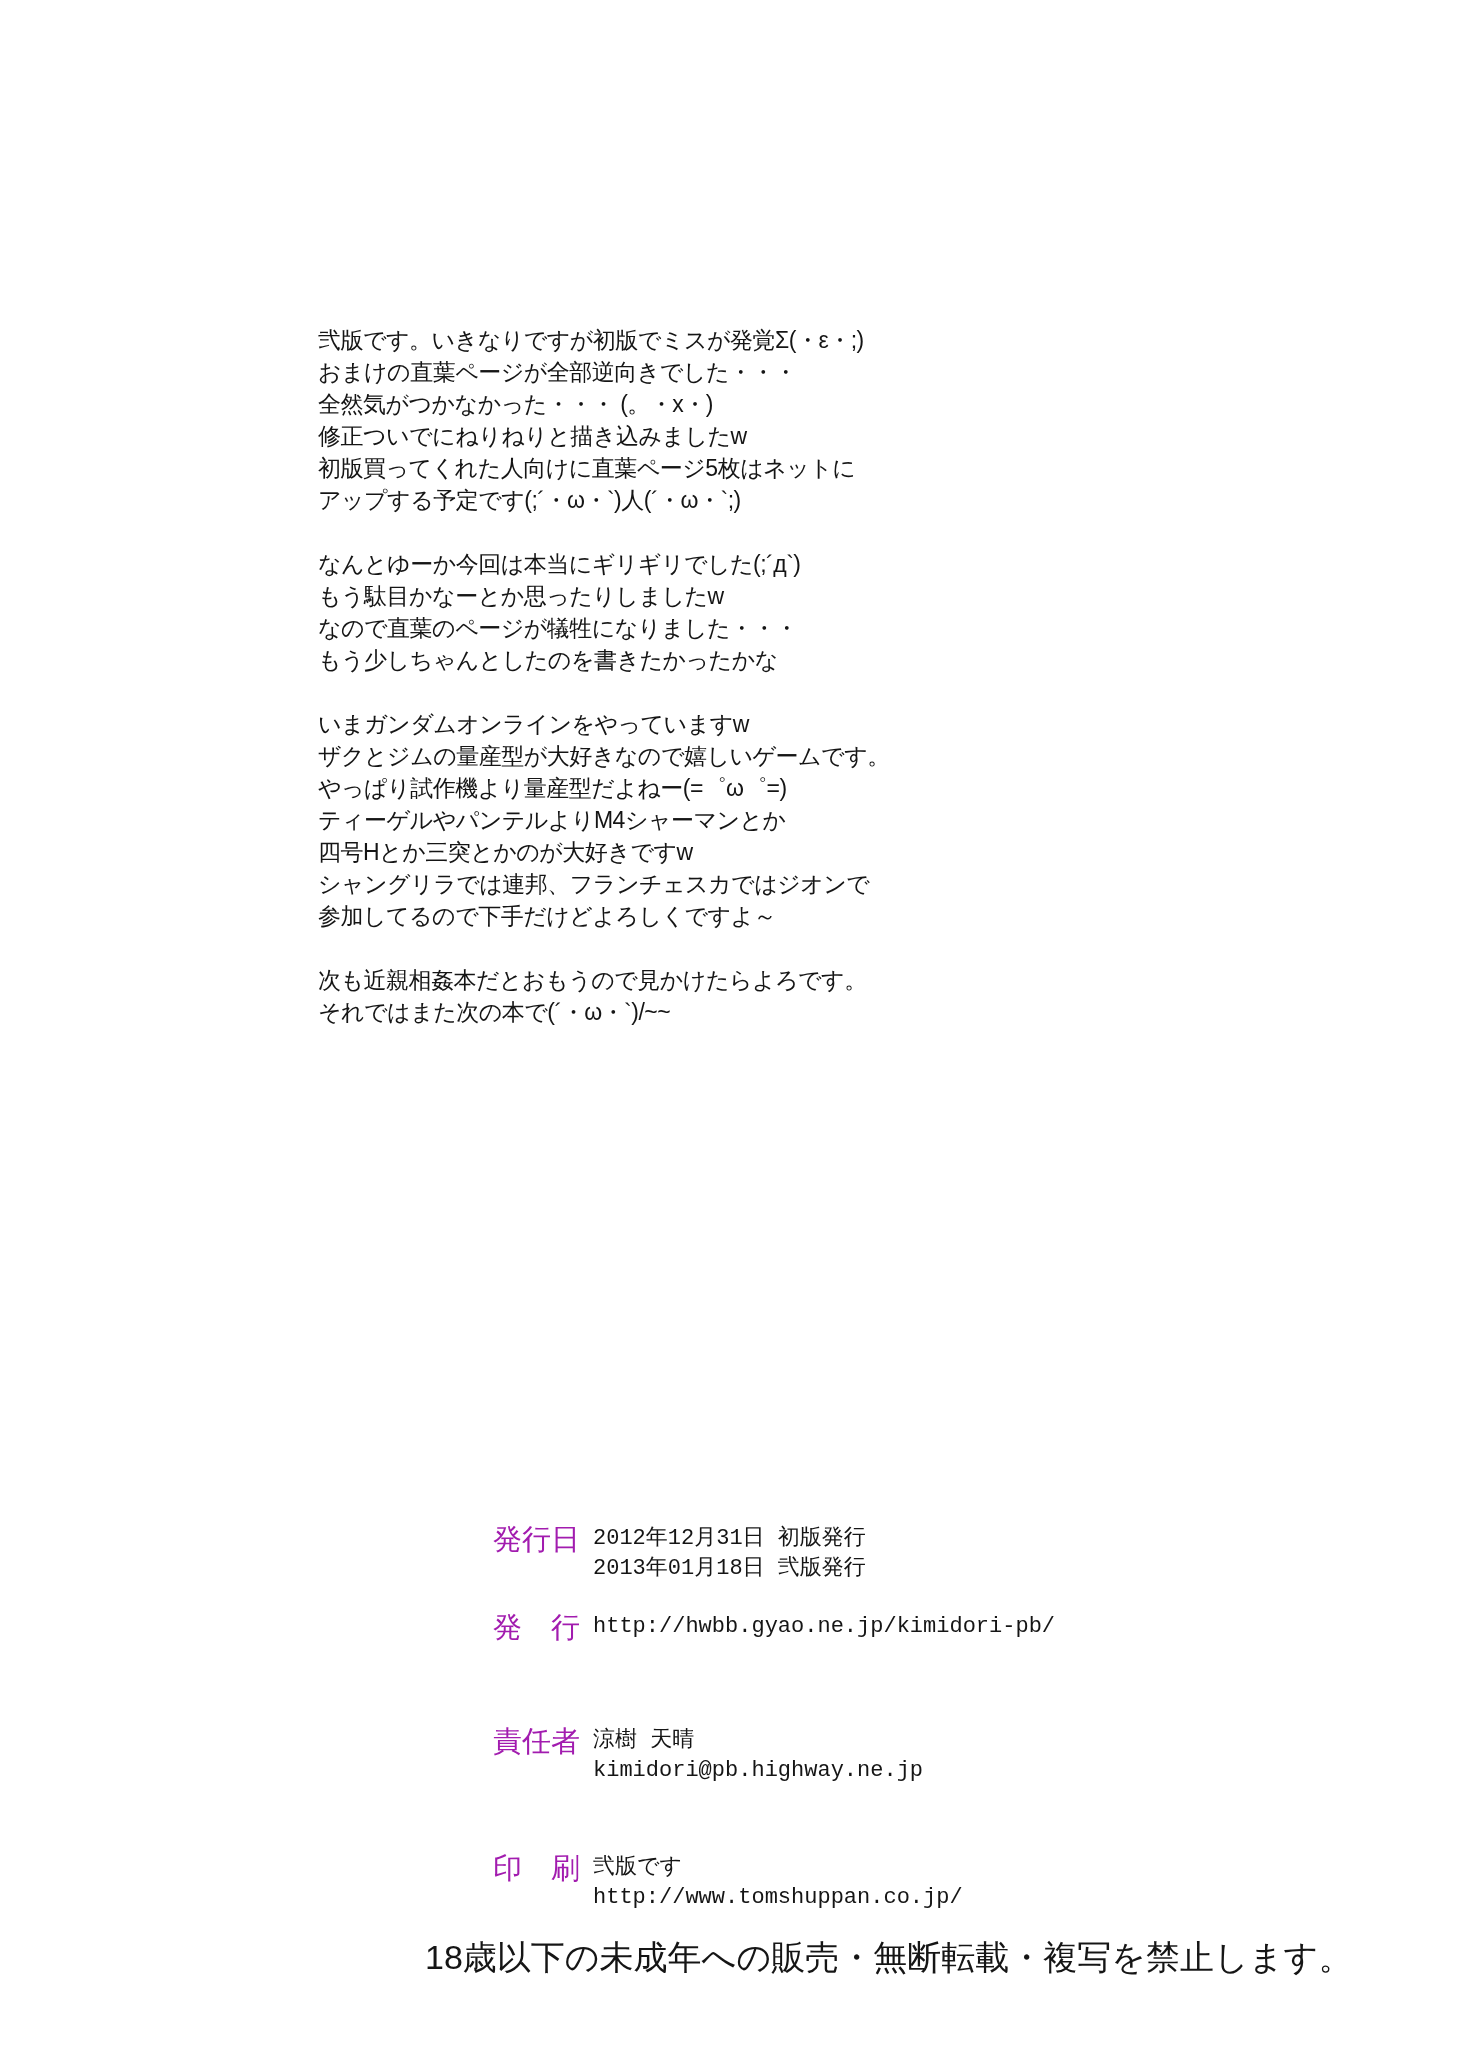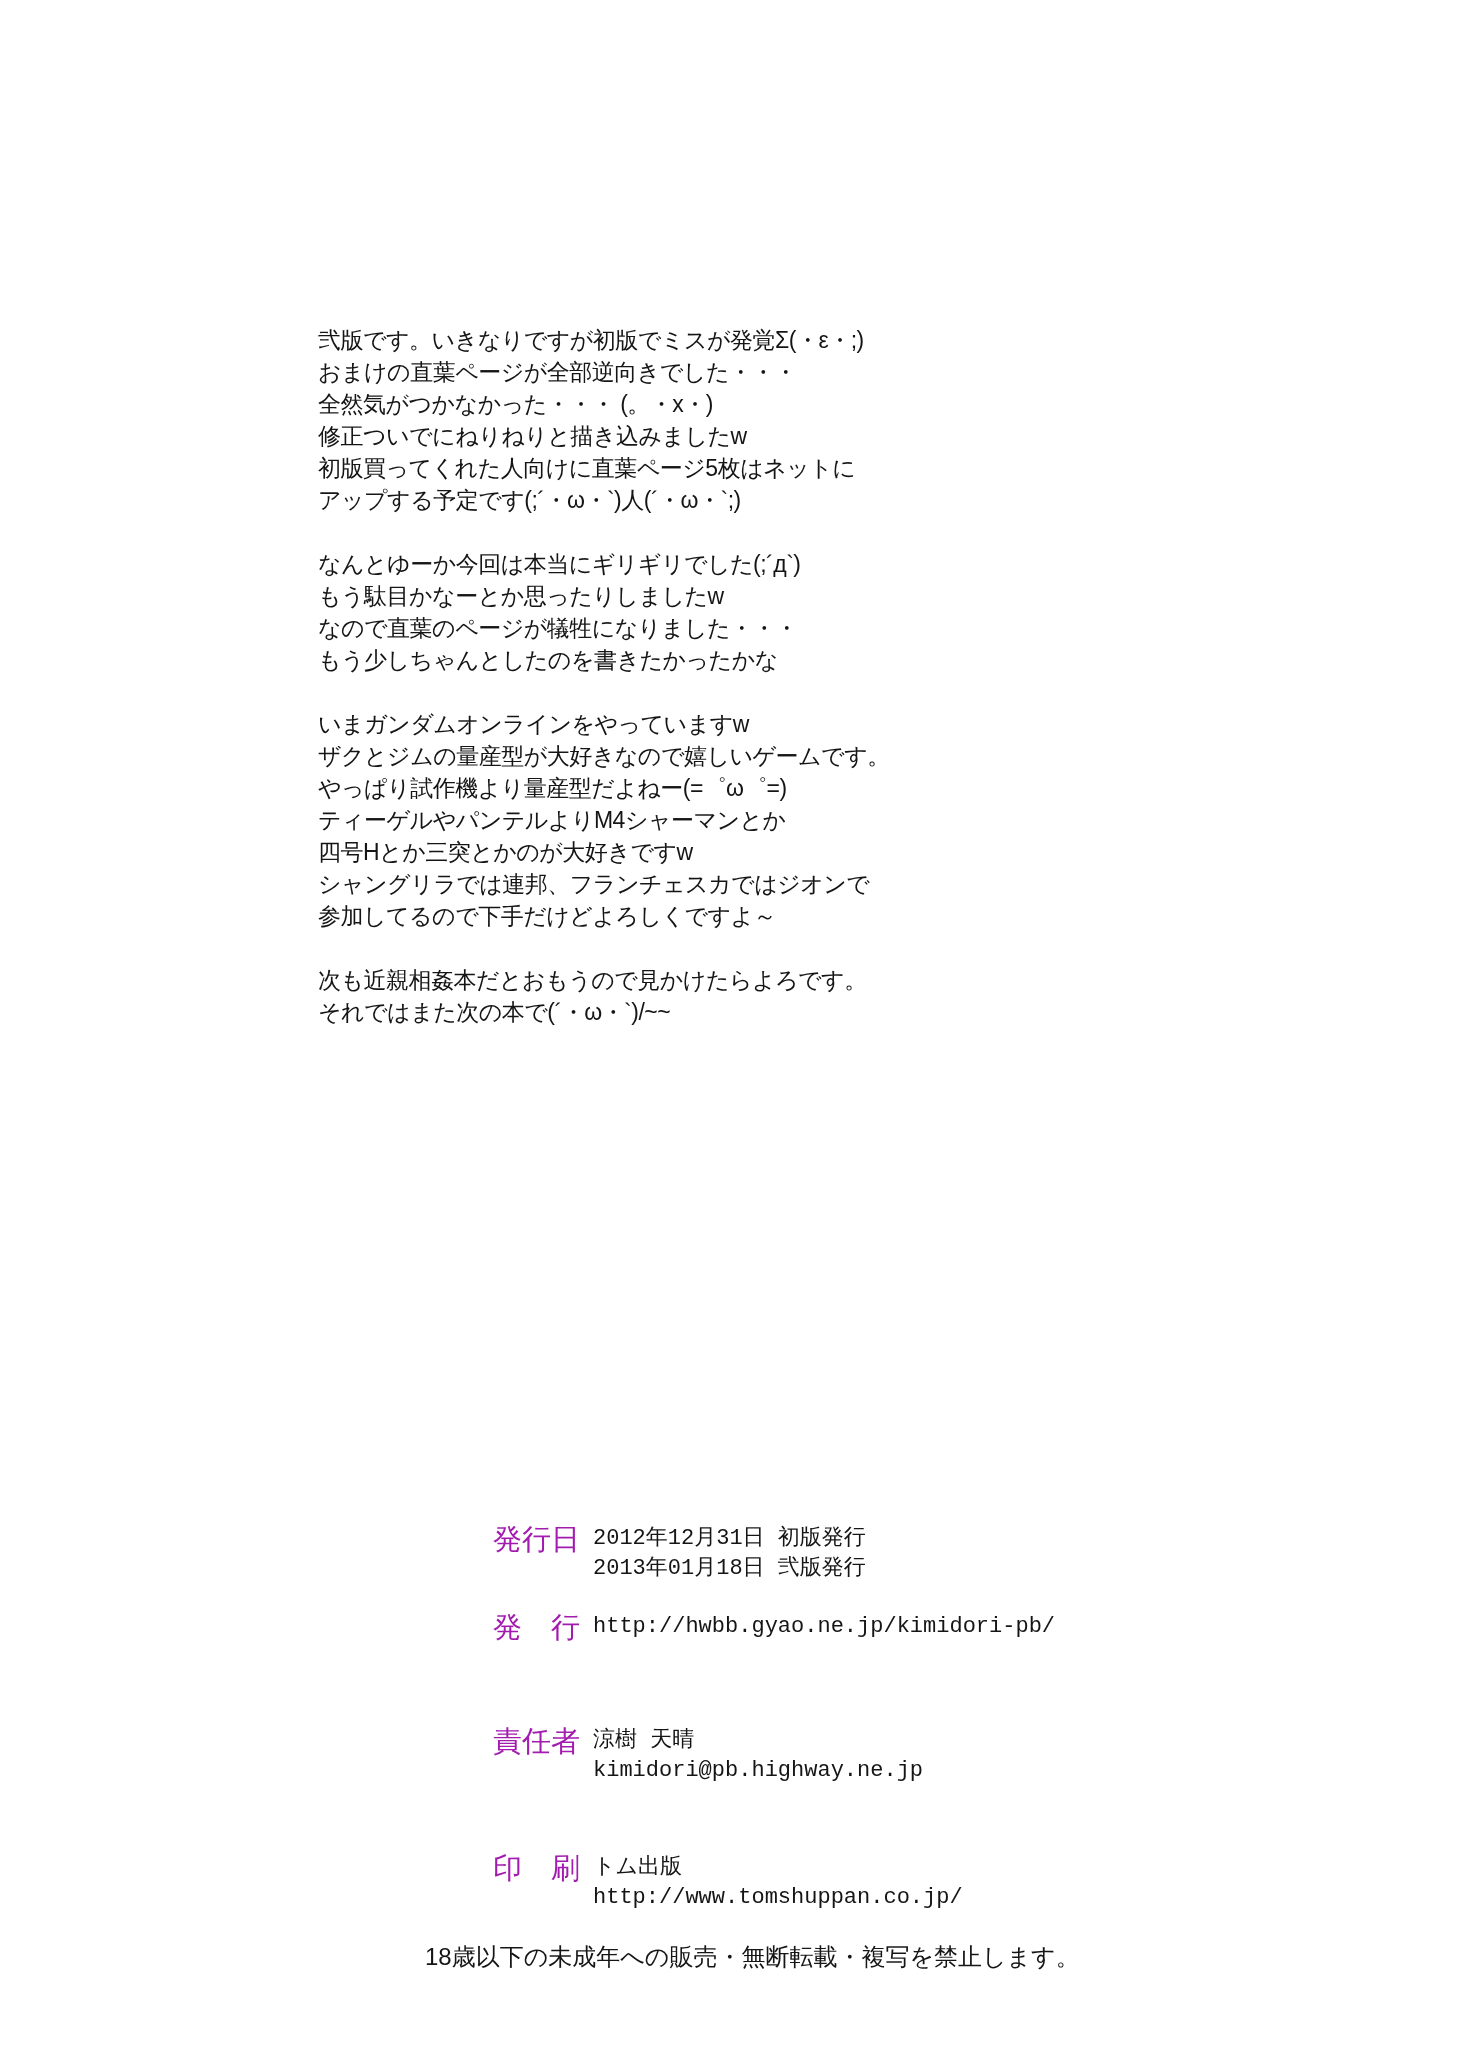--- a/index.html
+++ b/index.html
@@ -62,21 +62,21 @@
     font-size: 22px;
     line-height: 30px;
     color: #151515;
     font-family: Liberation Mono, monospace;
     white-space: pre;
   }
   .notice {
     position: absolute;
     left: 425px;
     top: 1941px;
-    font-size: 24px;
+    font-size: 34px;
     line-height: 32px;
     color: #151515;
     white-space: pre;
   }
   .pagenum {
     position: absolute;
     left: 1498px;
     top: 2025px;
     font-size: 14px;
     color: #0f766e;
@@ -107,21 +107,21 @@
       <div class="colophon-row">
         <div class="colophon-label">責任者</div>
         <div class="colophon-values">
           <div class="val-line">涼樹 天晴</div>
           <div class="val-line">kimidori@pb.highway.ne.jp</div>
         </div>
       </div>
       <div class="colophon-row">
         <div class="colophon-label">印　刷</div>
         <div class="colophon-values">
-          <div class="val-line">トム出版</div>
+          <div class="val-line">弐版です</div>
           <div class="val-line">http://www.tomshuppan.co.jp/</div>
         </div>
       </div>
     </div>
 
   <div class="notice">18歳以下の未成年への販売・無断転載・複写を禁止します。</div>
 
   <div class="pagenum">21</div>
 
 </div>

